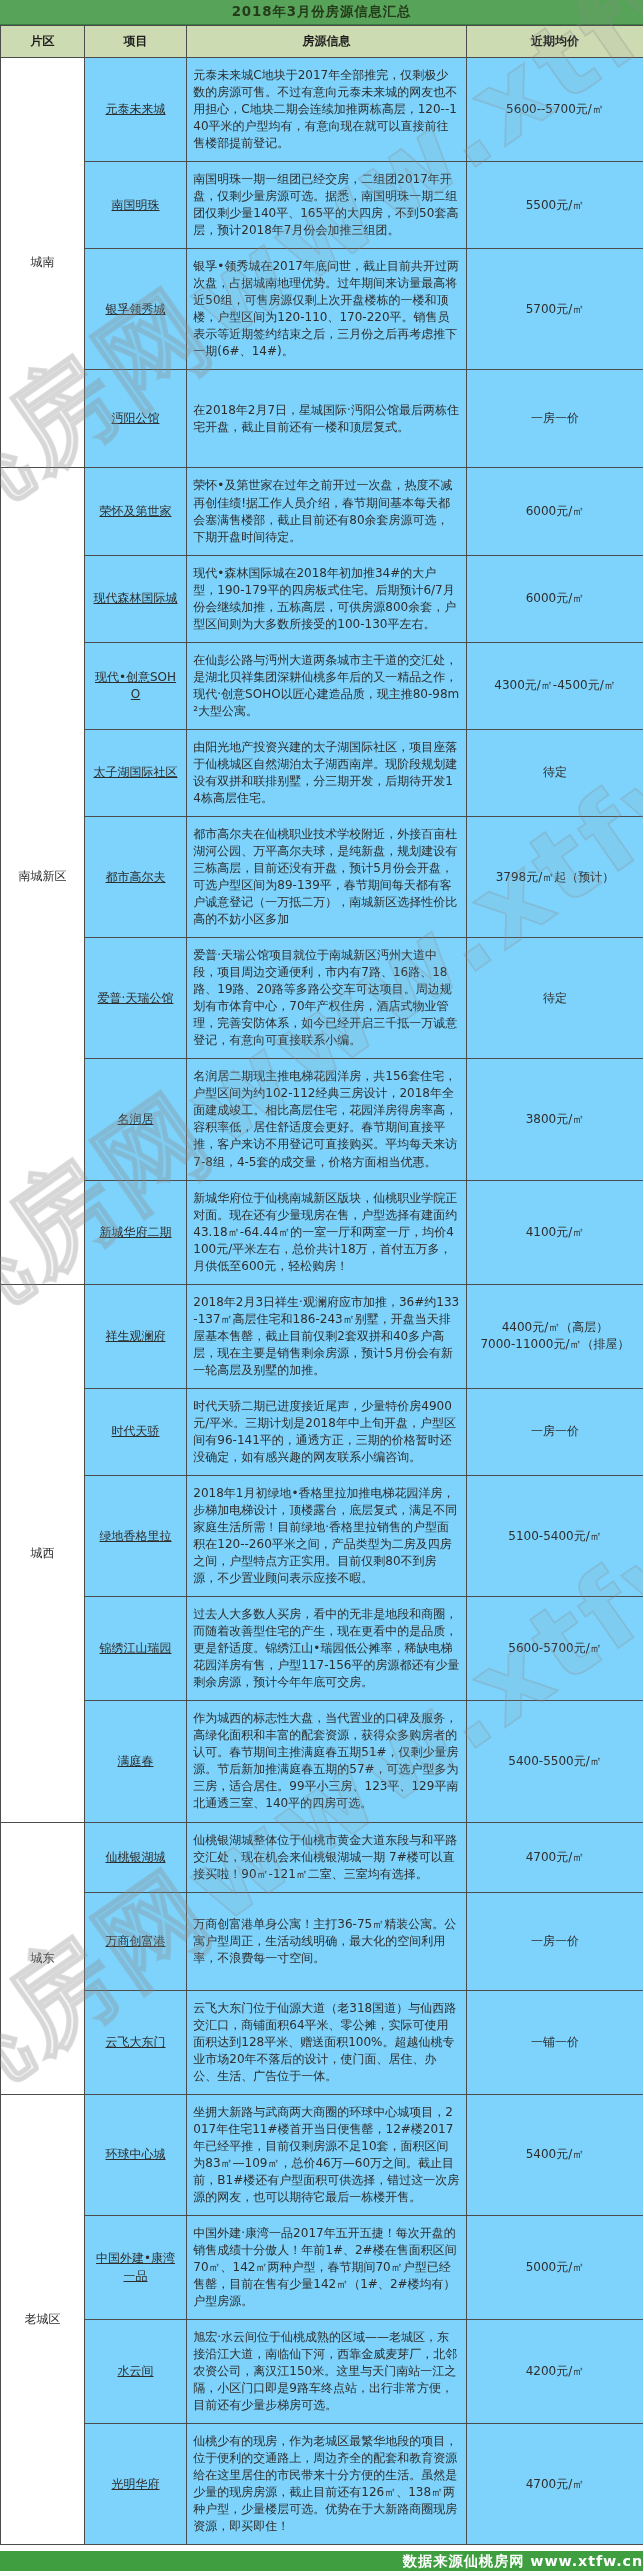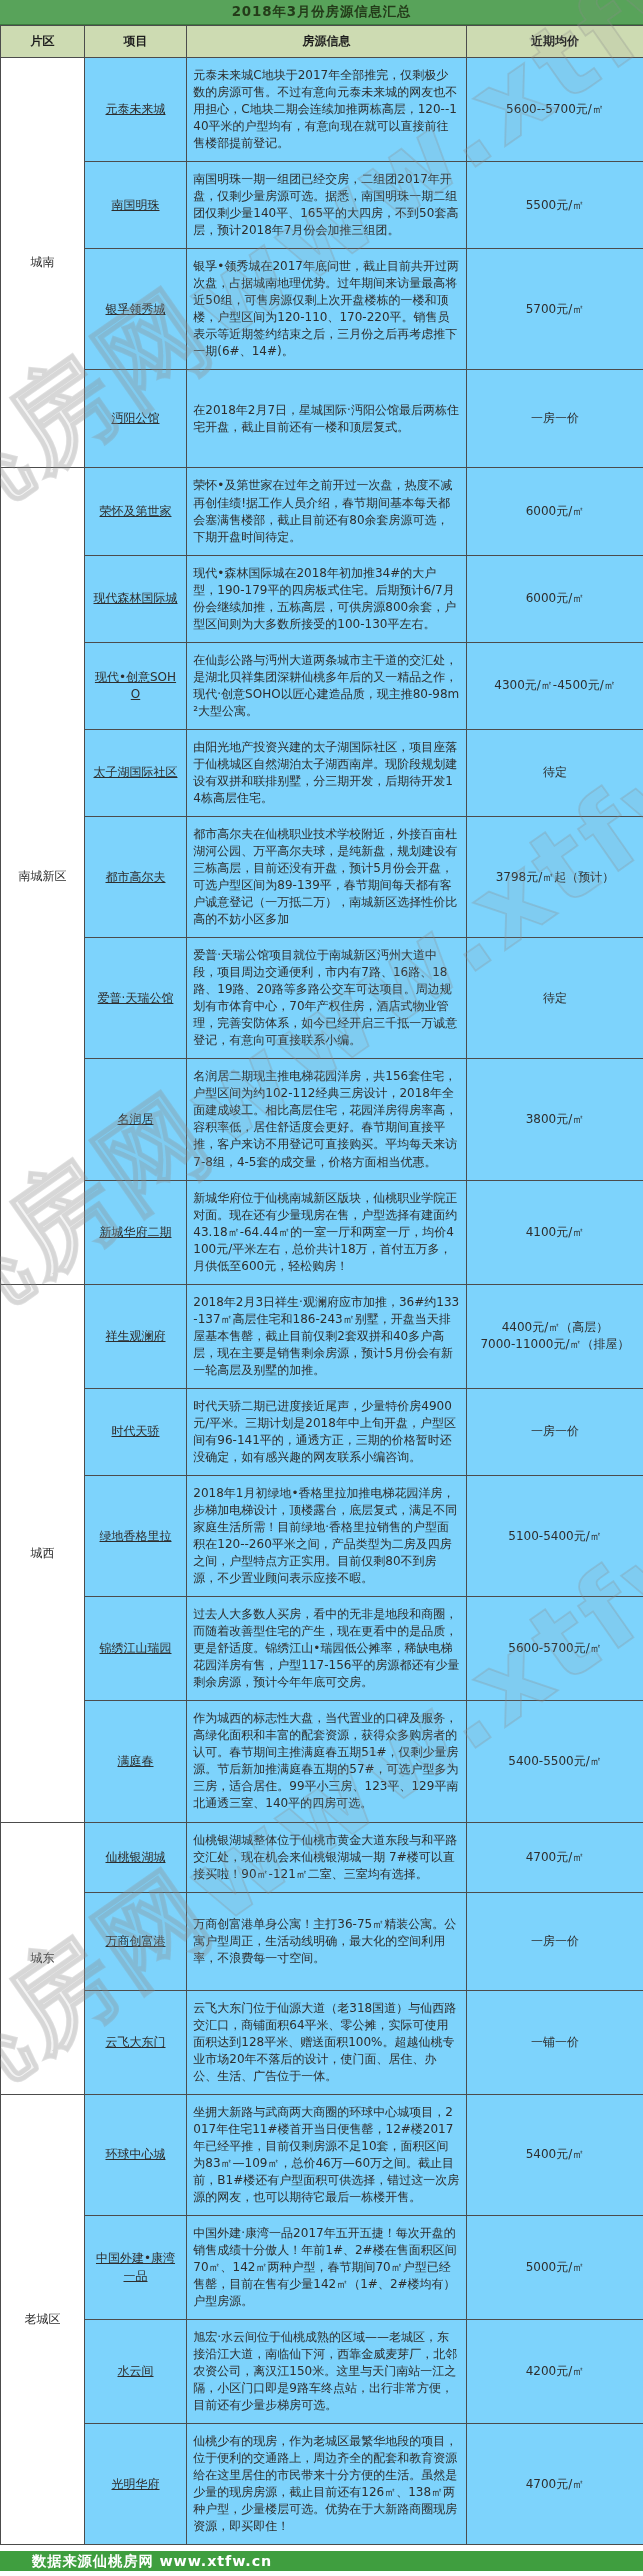--- a/index.html
+++ b/index.html
@@ -33,21 +33,21 @@
   td.info-cell{
     text-align:left;padding:9px 6.3px;color:#2e2e2e;
   }
   td.price{
     text-align:center;padding:3.6px 7.1px;white-space:pre-line;color:#2e2e2e;
   }
   tr.short td{height:79px;}
 
   .gap{height:5.4px;background:#fff;}
   .footer-bar{
-    background:#3f9e3f;height:20.5px;display:flex;align-items:center;justify-content:flex-start;
+    background:#3f9e3f;height:20.5px;display:flex;align-items:center;justify-content:flex-end;
     font-size:14.3px;font-weight:bold;color:#ffffff;letter-spacing:0.9px;padding-left:32px;
   }
 
   .wm-layer{position:absolute;inset:0;pointer-events:none;z-index:5;overflow:hidden;}
   .wm{
     position:absolute;left:-161px;width:1072px;
     font-size:105px;font-weight:bold;white-space:nowrap;
     transform:rotate(-35deg);transform-origin:left center;
     color:rgba(150,150,150,0.10);
     -webkit-text-stroke:1.8px rgba(140,140,140,0.28);

